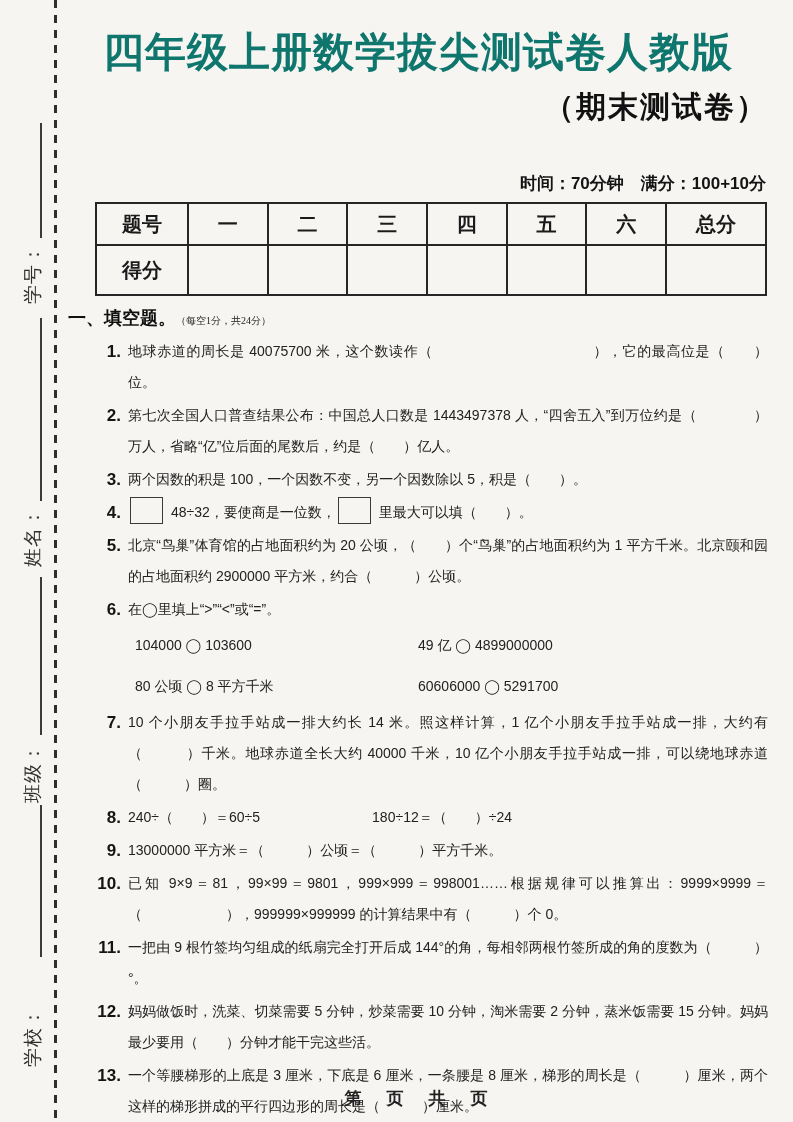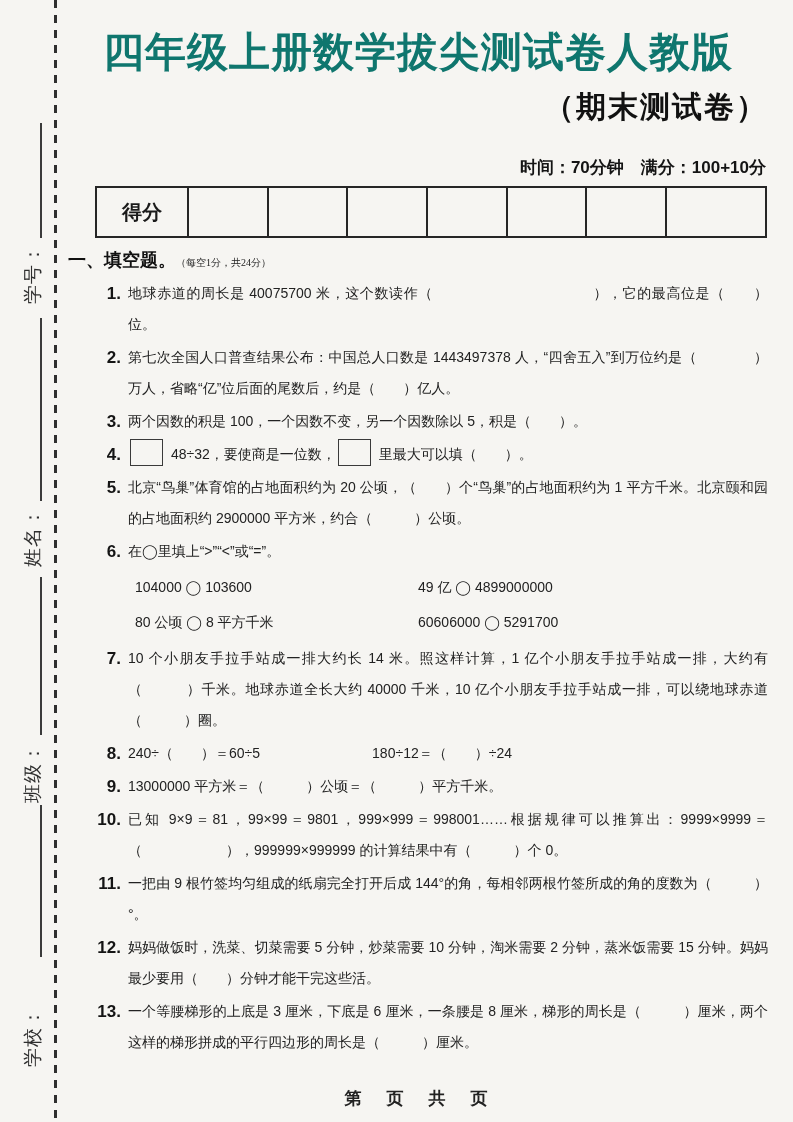--- a/index.html
+++ b/index.html
@@ -38,21 +38,21 @@
   .main{position:absolute;left:68px;top:28px;width:700px;}
   h1.title{
     margin:0;text-align:center;
     font-size:41px;line-height:1.2;font-weight:bold;letter-spacing:1px;color:#0f766e;
   }
   h2.subtitle{
     margin:12px 0 0 0;text-align:right;
     font-size:30px;line-height:36px;font-weight:bold;color:#111;letter-spacing:2px;
   }
   .meta{
-    margin-top:32px;text-align:right;
+    margin-top:48px;text-align:right;
     font-size:17px;line-height:22px;font-weight:600;color:#141414;padding-right:2px;
   }
   table.score{
     margin-top:7px;width:672px;margin-left:27px;
     border-collapse:collapse;table-layout:fixed;
   }
   table.score td{
     border:2px solid #262626;text-align:center;
     font-size:20px;color:#1a1a1a;
   }
@@ -79,21 +79,21 @@
     flex:1;font-size:14px;line-height:31px;color:#222;
     text-align:justify;text-justify:inter-ideograph;
   }
   .blank-box{
     display:inline-block;width:31px;height:25px;
     border:1.6px solid #3a3a3a;background:transparent;
     vertical-align:-7px;margin:0 8px 0 2px;
   }
   .cmp-rows{
     display:grid;grid-template-columns:283px 1fr;
-    row-gap:4px;margin:5px 0 3px 7px;
+    row-gap:10px;margin:5px 0 3px 7px;
   }
   .cmp-rows span{line-height:31px;}
 
   .footer{
     position:absolute;left:68px;width:700px;bottom:12px;
     text-align:center;font-size:17px;letter-spacing:4px;color:#222;font-weight:600;
   }
 </style>
 </head>
 <body>
@@ -112,20 +112,30 @@
     <span class="m-line line-id"></span>
   </div>
 
   <div class="main">
     <h1 class="title">四年级上册数学拔尖测试卷人教版</h1>
     <h2 class="subtitle">（期末测试卷）</h2>
     <div class="meta">时间：70分钟　满分：100+10分</div>
 
     <table class="score">
       <tbody>
+          <tr class="r1">
+        <td class="c-label">题号</td>
+        <td>一</td>
+        <td>二</td>
+        <td>三</td>
+        <td>四</td>
+        <td>五</td>
+        <td>六</td>
+        <td class="c-sum">总分</td>
+      </tr>
       <tr class="r2">
         <td class="c-label">得分</td>
         <td></td>
         <td></td>
         <td></td>
         <td></td>
         <td></td>
         <td></td>
         <td class="c-sum"></td>
       </tr>

